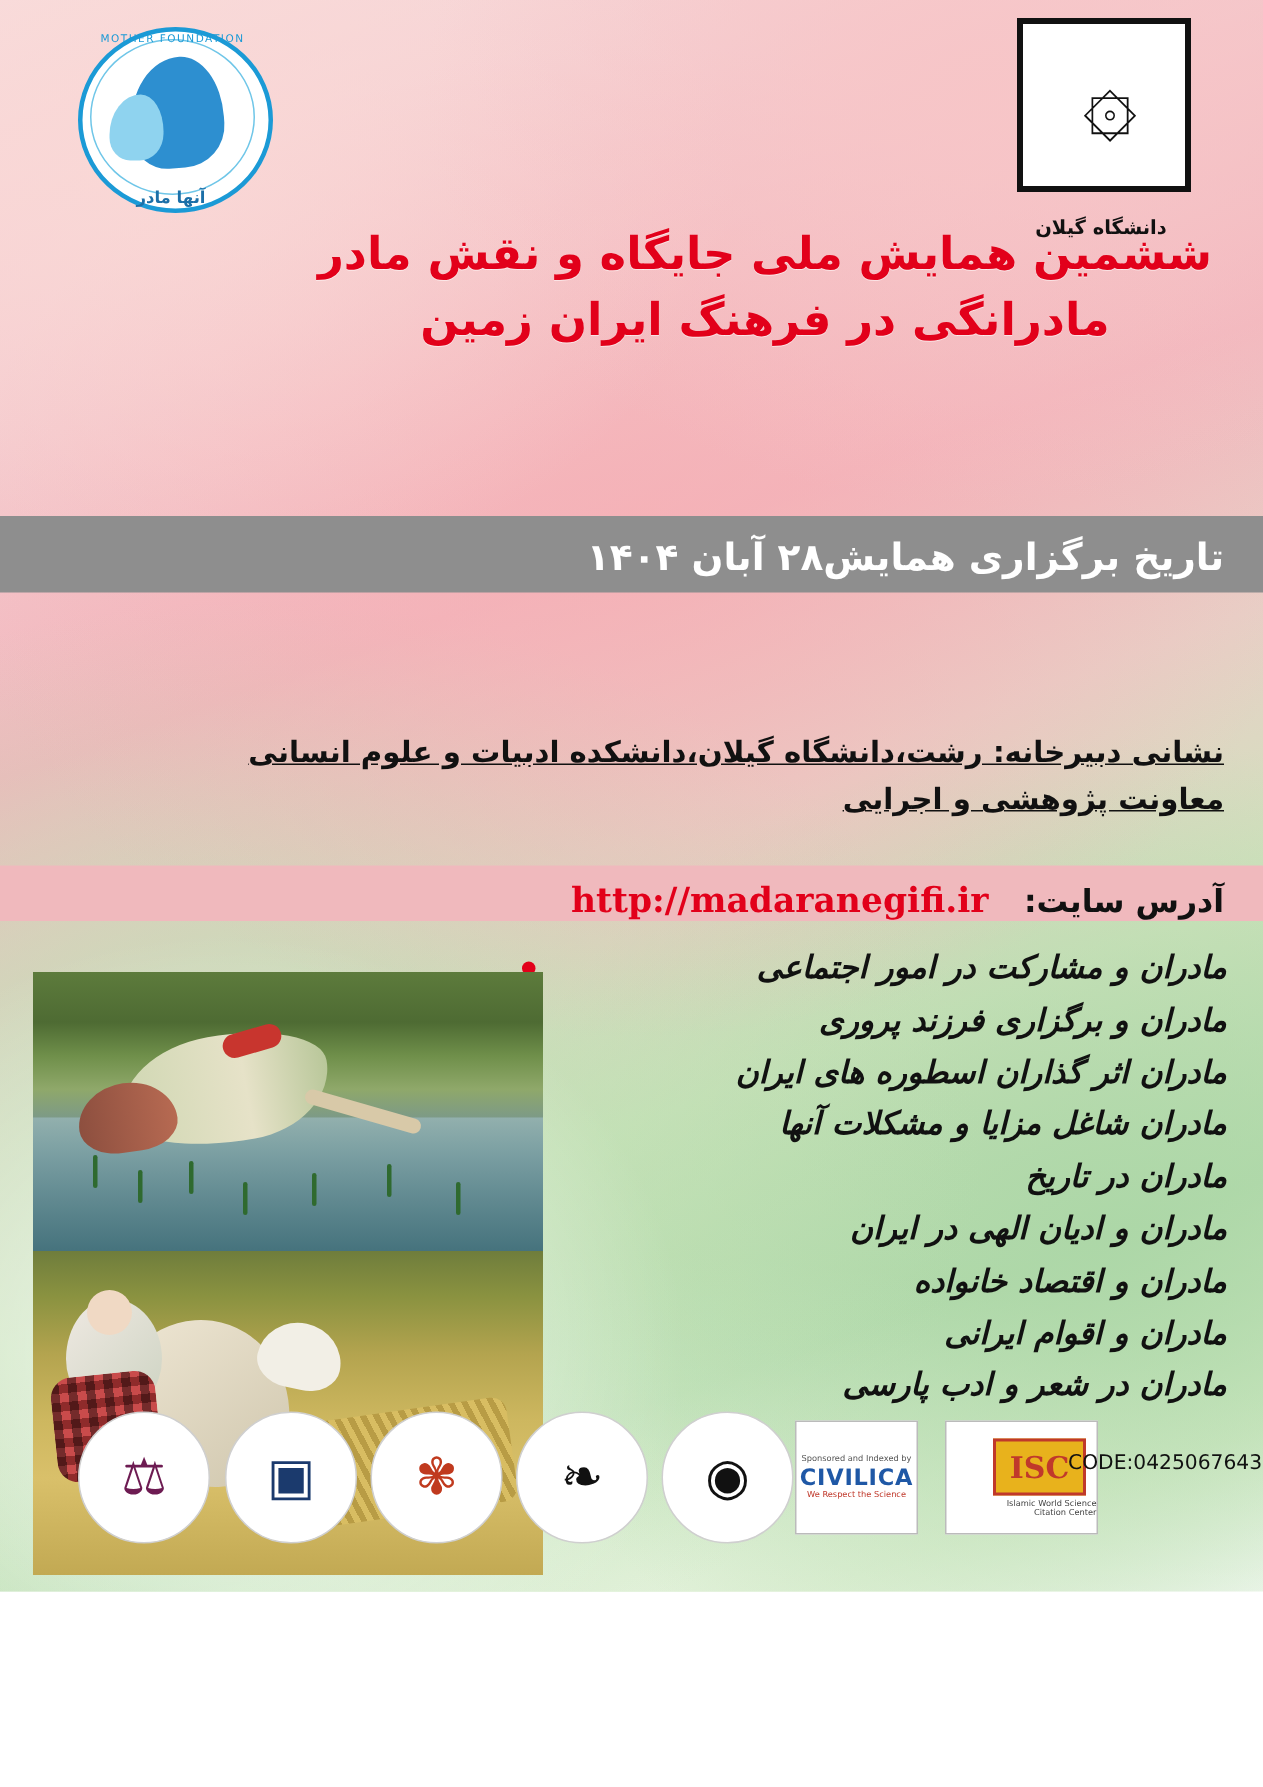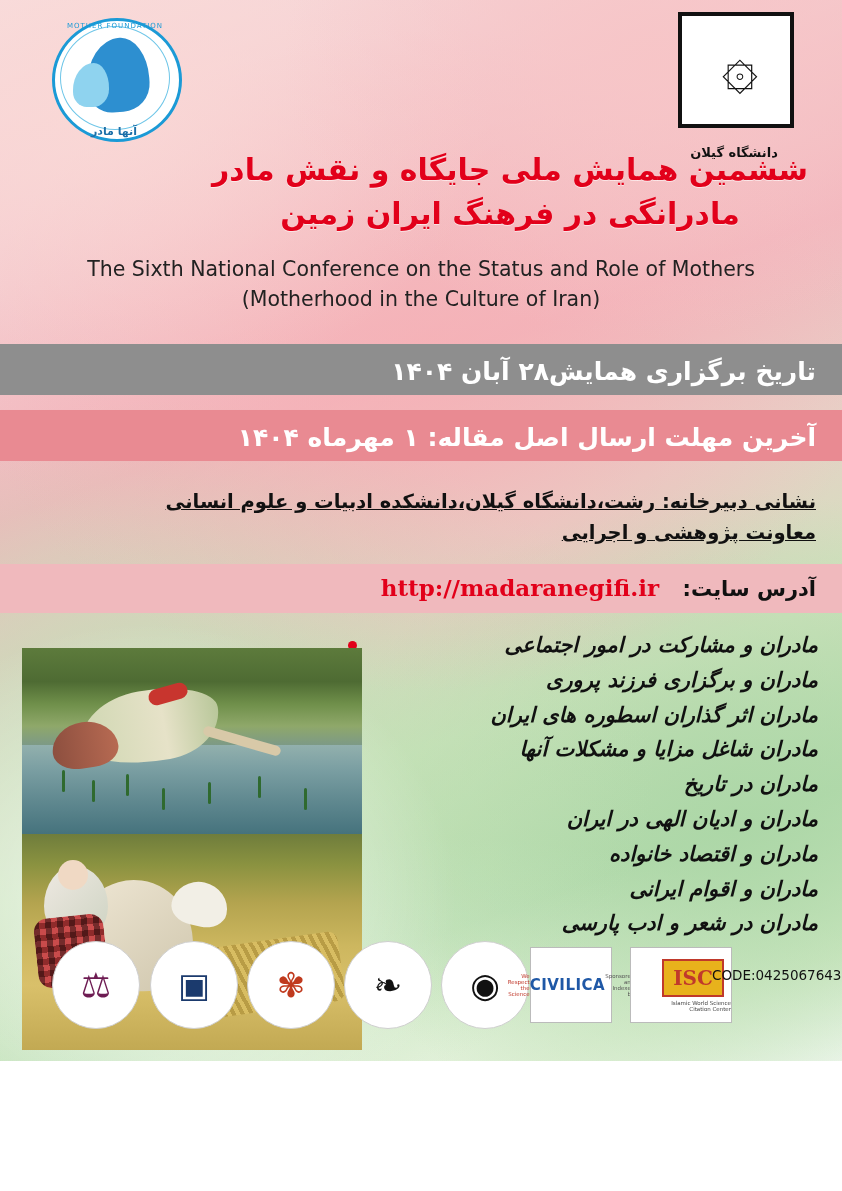--- a/index.html
+++ b/index.html
@@ -101,21 +101,21 @@
     top:344px;background:#8e8e8e;font-size:25px;
   }
   .bar-deadline{
     top:410px;background:#e98a92;font-size:25px;color:#fff;
   }
   .addr{
     position:absolute;right:26px;top:486px;width:760px;direction:rtl;text-align:right;
     font-size:19.5px;font-weight:bold;color:#111;line-height:1.6;text-decoration:underline;
   }
   .bar-site{
-    top:564px;background:#f0b9bd;padding:10px 26px 12px 26px;
+    top:577px;background:#f0b9bd;padding:10px 26px 0 26px;
   }
   .bar-site .lbl{
     font-size:21px;font-weight:bold;color:#111;
   }
   .bar-site .url{
     font-size:23px;font-weight:bold;color:#e2001a;direction:ltr;display:inline-block;
     margin-right:18px;font-family:"DejaVu Serif","Liberation Serif",serif;
   }
 
   
@@ -226,21 +226,21 @@
     font-size:9px;color:#333;text-align:center;overflow:hidden;
   }
   .sp .g{font-size:34px;line-height:1;}
   .sp.c1{left:52px;color:#6d1b52;}
   .sp.c2{left:150px;color:#1b3a6d;}
   .sp.c3{left:247px;color:#c03a1e;}
   .sp.c4{left:344px;color:#111;}
   .sp.c5{left:441px;color:#111;}
   .sp-civ{
     position:absolute;left:530px;top:6px;width:80px;height:74px;background:#ffffff;
-    border:1px solid #bbb;display:flex;flex-direction:row;align-items:center;justify-content:center;
+    border:1px solid #bbb;display:flex;flex-direction:column;align-items:center;justify-content:center;
   }
   .sp-civ .top{font-size:5.5px;color:#555;}
   .sp-civ .mid{font-size:15px;font-weight:bold;color:#1f58a6;letter-spacing:.5px;}
   .sp-civ .bot{font-size:5.5px;color:#c0392b;}
   .sp-isc{
     position:absolute;left:630px;top:6px;width:76px;height:74px;background:#fff;
     border:1px solid #bbb;display:flex;flex-direction:column;align-items:center;justify-content:center;padding-left:24px;
   }
   .sp-isc .sq{
     width:58px;height:34px;background:#e8b21c;border:2px solid #c0392b;
@@ -273,28 +273,23 @@
     <div class="box"></div>
     <div class="sym">۞</div>
     <div class="uname">دانشگاه گیلان</div>
   </div>
 
   <div class="title-fa">
     <div>ششمین همایش ملی جایگاه و نقش مادر</div>
     <div>مادرانگی در فرهنگ ایران زمین</div>
   </div>
 
-  <div class="title-en">
-    <div>The Sixth National Conference on the Status and Role of Mothers</div>
-    <div>(Motherhood in the Culture of Iran)</div>
-  </div>
 
   <div class="bar bar-date">تاریخ برگزاری همایش۲۸ آبان ۱۴۰۴</div>
 
-  <div class="bar bar-deadline">آخرین مهلت ارسال اصل مقاله: ۱ مهرماه ۱۴۰۴</div>
 
   <div class="addr">
     <div>نشانی دبیرخانه: رشت،دانشگاه گیلان،دانشکده ادبیات و علوم انسانی</div>
     <div>معاونت پژوهشی و اجرایی</div>
   </div>
 
   <div class="bar bar-site">
     <span class="lbl">آدرس سایت:</span>
     <span class="url">http://madaranegifi.ir</span>
   </div>

